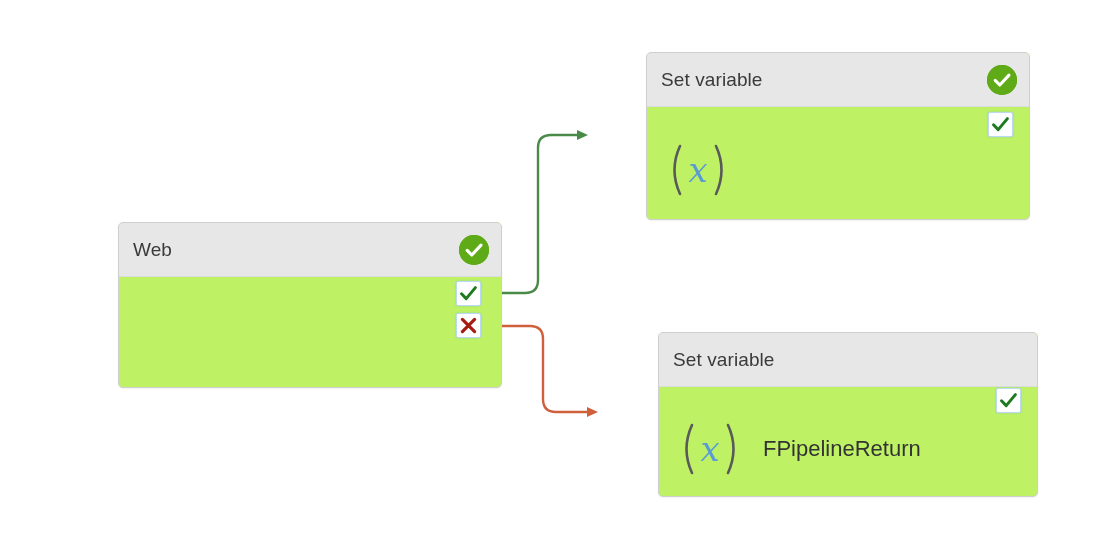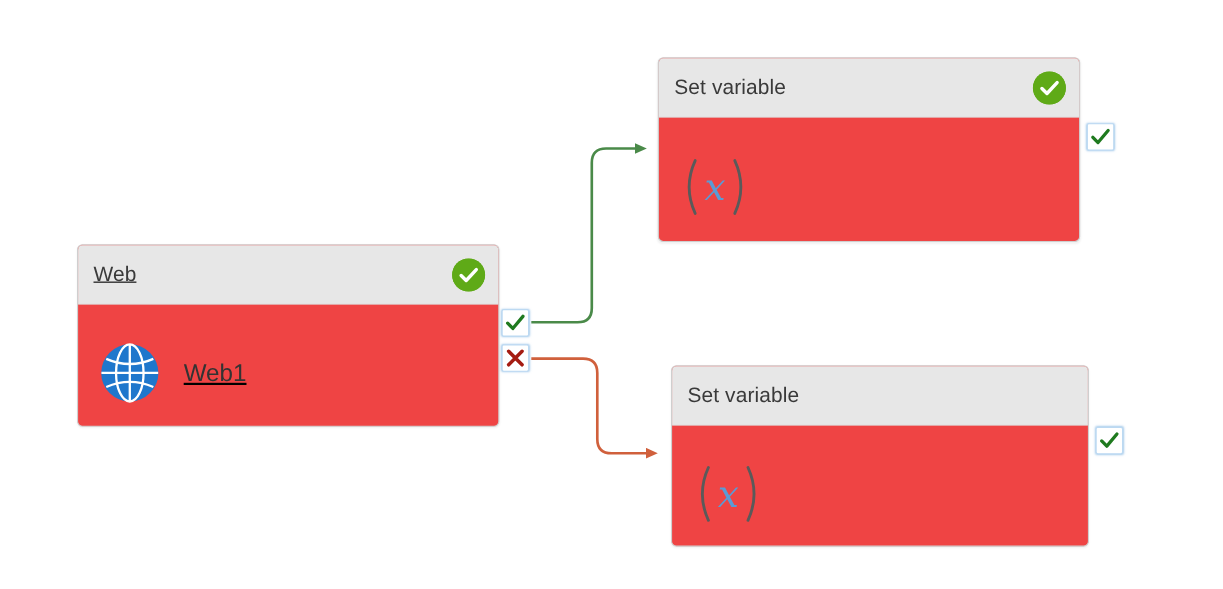--- a/index.html
+++ b/index.html
@@ -26,25 +26,26 @@
     left: 0;
     top: 0;
     width: 1112px;
     height: 535px;
     pointer-events: none;
   }
 
   
   .node {
     position: absolute;
-    background: #ef4444;
+    background: #bef264;
     border: 1px solid #cfcfcf;
     border-radius: 5px;
     box-sizing: border-box;
     box-shadow: 0 1px 2px rgba(0,0,0,0.06);
+    margin-left: 48px;
   }
   .node-header {
     position: relative;
     height: 54px;
     background: #e7e7e7;
     border-bottom: 1px solid #dcdcdc;
     border-radius: 4px 4px 0 0;
     display: flex;
     align-items: center;
     padding: 0 14px;
@@ -124,44 +125,29 @@
       </marker>
       <marker id="arrow-orange" markerWidth="11" markerHeight="11" refX="1" refY="5" orient="auto" markerUnits="userSpaceOnUse">
         <path d="M 0 0 L 11 5 L 0 10 z" fill="#d0603c"></path>
       </marker>
     </defs>
 
     <path id="edge-0" fill="none" stroke="#4a8a49" stroke-width="2.4" marker-end="url(#arrow-green)" d="M 483 293 L 525 293 Q 538 293 538 280 L 538 148 Q 538 135 551 135 L 578 135"></path>
     <path id="edge-1" fill="none" stroke="#d0603c" stroke-width="2.4" marker-end="url(#arrow-orange)" d="M 483 326 L 530 326 Q 543 326 543 339 L 543 399 Q 543 412 556 412 L 588 412"></path>
   </svg>
 
-  <div class="node" id="node-0" style="left: 70px; top: 222px; width: 384px; height: 166px; text-decoration: underline;">
+  <div class="node" id="node-0" style="left: 70px; top: 222px; width: 384px; height: 166px;">
     <div class="node-header">
       <span class="node-title">Web</span>
       <span class="status-badge">
         <svg width="30" height="30" viewBox="0 0 30 30">
           <circle cx="15" cy="15" r="15" fill="#5faa17"></circle>
           <path d="M 8.2 15.4 L 12.8 20.0 L 22.0 10.1" fill="none" stroke="#ffffff" stroke-width="3.1" stroke-linecap="round" stroke-linejoin="round"></path>
         </svg>
       </span>
-    </div>
-    <div class="node-body">
-      <span class="icon-globe">
-        <svg width="58" height="58" viewBox="0 0 58 58">
-          <circle cx="29" cy="29" r="26" fill="#1f77cc"></circle>
-          <g fill="none" stroke="#ffffff" stroke-width="2.1">
-            <ellipse cx="29" cy="29" rx="12.5" ry="26"></ellipse>
-            <line x1="29" y1="3" x2="29" y2="55"></line>
-            <line x1="3.2" y1="29" x2="54.8" y2="29"></line>
-            <path d="M 7.6 16.2 Q 29 25.6 50.4 16.2"></path>
-            <path d="M 7.6 41.8 Q 29 32.4 50.4 41.8"></path>
-          </g>
-        </svg>
-      </span>
-      <span class="node-label">Web1</span>
     </div>
   </div>
 
   <div class="node" id="node-1" style="left: 598px; top: 52px; width: 384px; height: 168px;">
     <div class="node-header">
       <span class="node-title">Set variable</span>
       <span class="status-badge">
         <svg width="30" height="30" viewBox="0 0 30 30">
           <circle cx="15" cy="15" r="15" fill="#5faa17"></circle>
           <path d="M 8.2 15.4 L 12.8 20.0 L 22.0 10.1" fill="none" stroke="#ffffff" stroke-width="3.1" stroke-linecap="round" stroke-linejoin="round"></path>
@@ -188,20 +174,21 @@
     <div class="node-body">
       <span class="icon-var">
         <svg width="66" height="56" viewBox="0 0 66 56">
           <g fill="none" stroke="#5a5a5a" stroke-width="2.6" stroke-linecap="round">
             <path d="M 15 4 Q 4 28 15 52"></path>
             <path d="M 51 4 Q 62 28 51 52"></path>
           </g>
           <text x="33" y="40" text-anchor="middle" font-family="'DejaVu Serif', serif" font-style="italic" font-size="34" fill="#5b9bd5">x</text>
         </svg>
       </span>
+      <span class="node-label">FPipelineReturn</span>
     </div>
   </div>
 
   <div class="handle" id="handle-0" style="left: 456px; top: 281px;">
     <svg width="19" height="19" viewBox="0 0 19 19">
       <path d="M 2.5 9.8 L 7.2 14.6 L 16.4 3.6" fill="none" stroke="#1f7a1f" stroke-width="3.0" stroke-linecap="round" stroke-linejoin="round"></path>
     </svg>
     <span class="sr-only">On success</span>
   </div>
 

